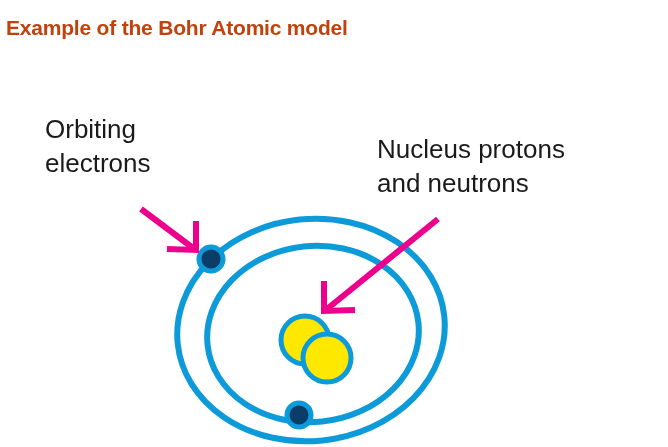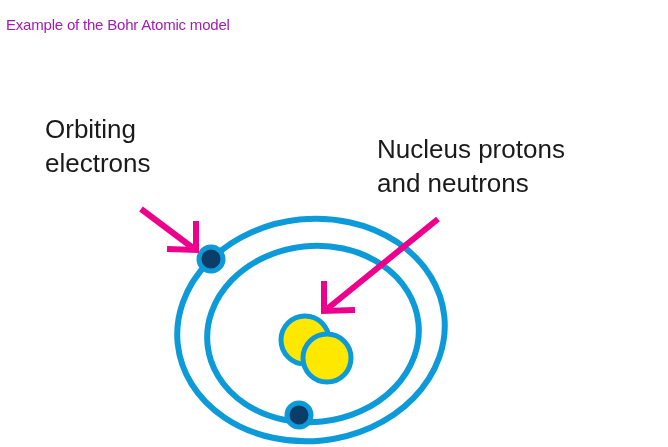--- a/index.html
+++ b/index.html
@@ -12,24 +12,24 @@
     width: 668px;
     height: 447px;
     background: #ffffff;
     overflow: hidden;
     font-family: "Liberation Sans", sans-serif;
   }
   #title {
     position: absolute;
     left: 6px;
     top: 16px;
-    font-size: 15px;
-    font-weight: normal;
+    font-size: 21px;
+    font-weight: bold;
     letter-spacing: -0.2px;
-    color: #a21caf;
+    color: #c2410c;
     white-space: nowrap;
   }
   .callout {
     position: absolute;
     font-size: 26px;
     font-weight: 400;
     line-height: 1.30;
     color: #1a1a1a;
     white-space: pre-line;
   }

